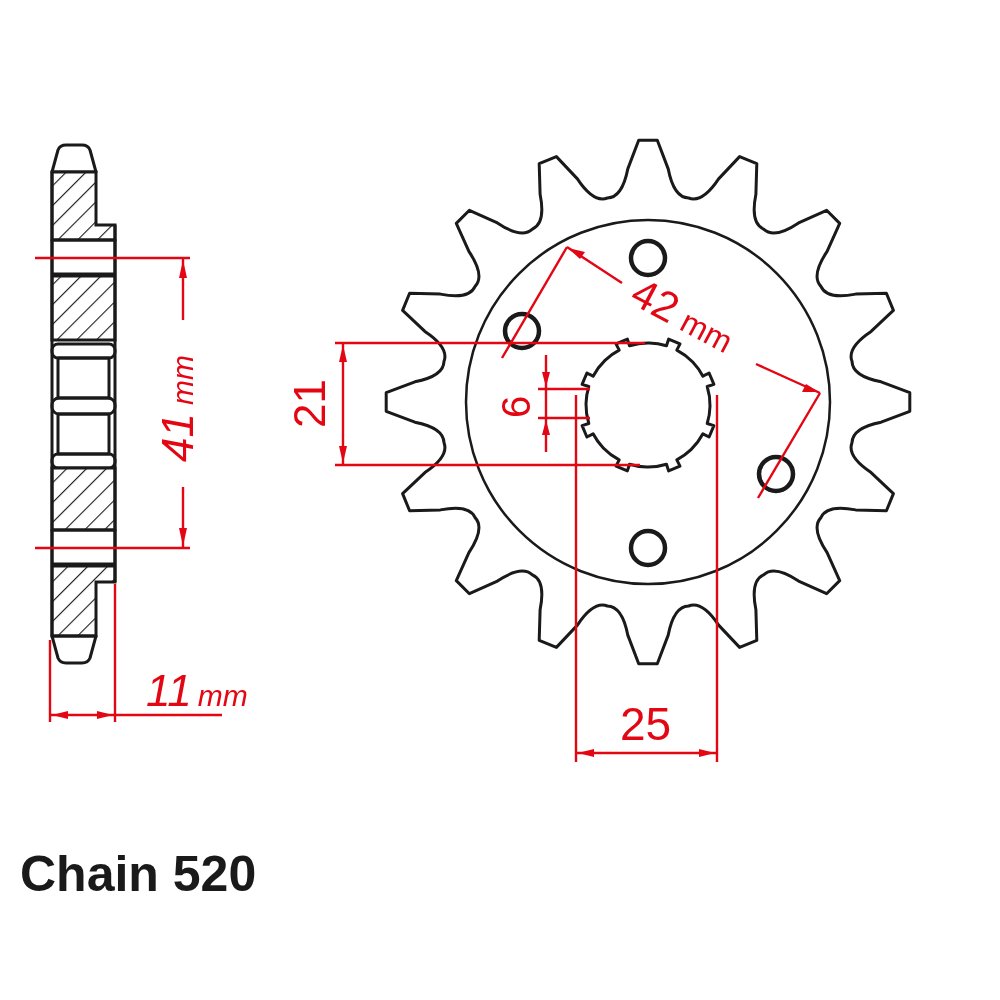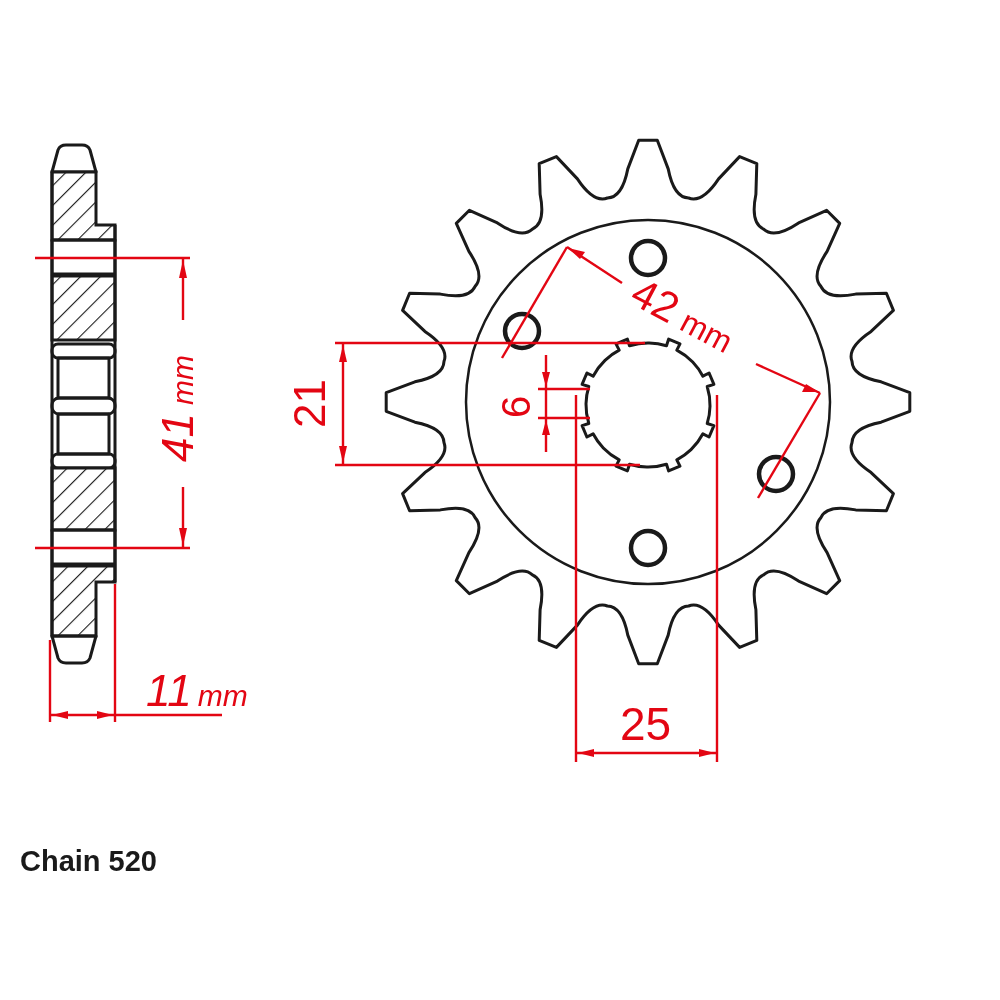--- a/index.html
+++ b/index.html
@@ -6,21 +6,21 @@
   body { width: 1000px; height: 1000px; position: relative; overflow: hidden; }
   #drawing { position: absolute; left: 0; top: 0; width: 1000px; height: 1000px; }
   .outline { fill: none; stroke: #1a1a1a; stroke-width: 3; stroke-linejoin: round; }
   .outline-thin { fill: none; stroke: #1a1a1a; stroke-width: 2.5; }
   .hole { fill: none; stroke: #1a1a1a; stroke-width: 4.5; }
   .dim { stroke: #e30613; stroke-width: 2.4; fill: none; }
   .arrow { fill: #e30613; stroke: none; }
   .dimtext { fill: #e30613; font-family: "Liberation Sans", sans-serif; }
   .hatch-bg { fill: url(#hatch); stroke: #1a1a1a; stroke-width: 3; }
   .caption { position: absolute; left: 20px; top: 845px; font-family: "Liberation Sans", sans-serif;
-             font-weight: bold; font-size: 29px; color: #1a1a1a; letter-spacing: 0px; }
+             font-weight: bold; font-size: 50px; color: #1a1a1a; letter-spacing: 0px; }
 </style>
 </head>
 <body>
 
 <svg id="drawing" viewBox="0 0 1000 1000" xmlns="http://www.w3.org/2000/svg">
   <defs>
     <pattern id="hatch" patternUnits="userSpaceOnUse" width="14" height="14" patternTransform="rotate(45)">
       <rect width="14" height="14" fill="#ffffff"></rect>
       <line x1="0" y1="0" x2="0" y2="14" stroke="#1a1a1a" stroke-width="2.2"></line>
     </pattern>

